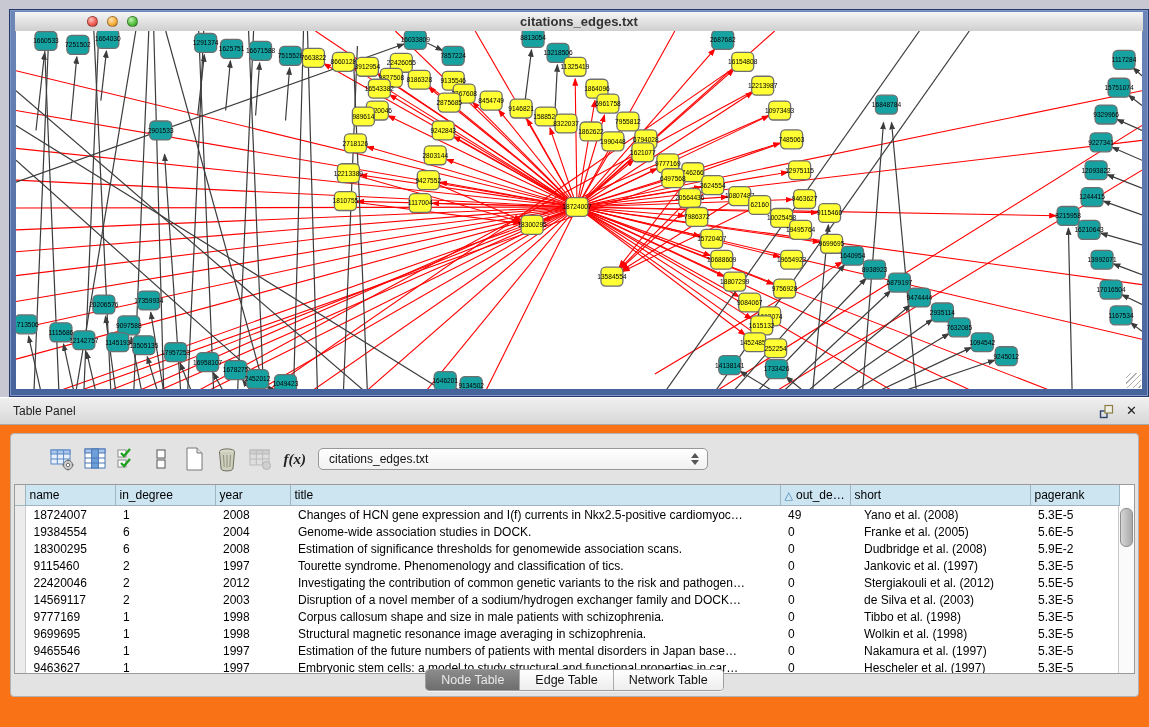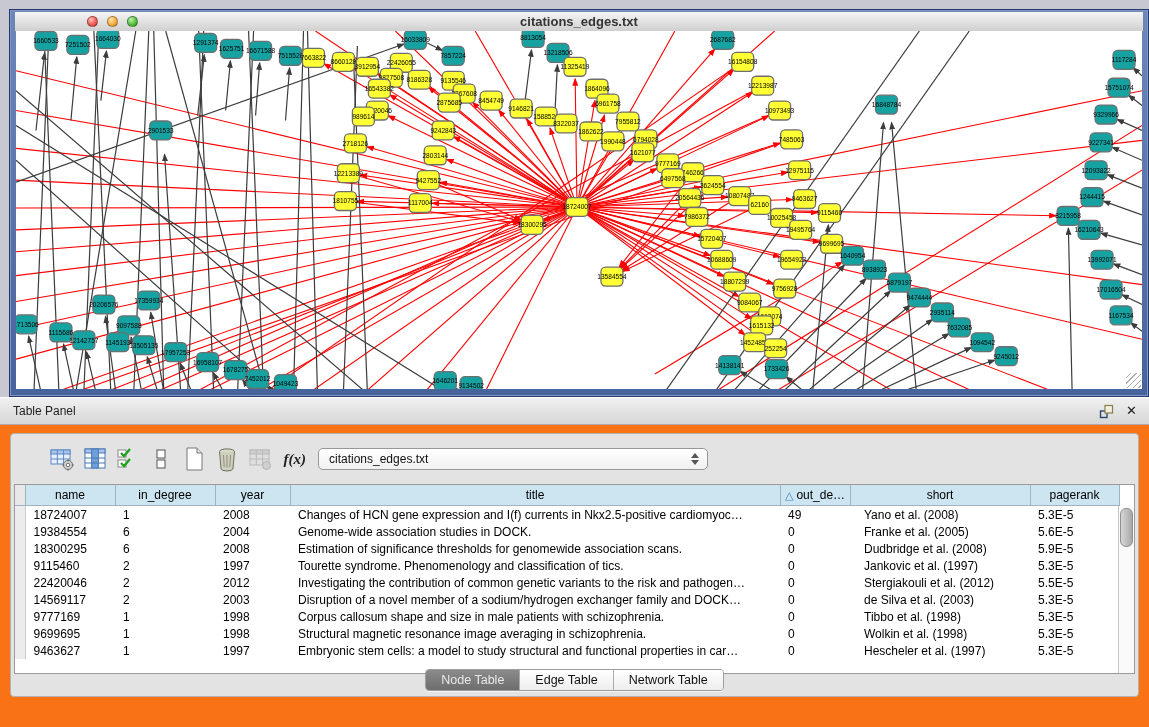--- a/index.html
+++ b/index.html
@@ -44,21 +44,21 @@
     font-size:12px;color:#111;line-height:20px;padding-left:10px;}
   .combo .stepper{position:absolute;right:8px;top:4px;display:flex;flex-direction:column;gap:2px;}
   .combo .stepper i{display:block;width:0;height:0;border-left:4px solid transparent;border-right:4px solid transparent;}
   .combo .stepper i.up{border-bottom:5px solid #555;}
   .combo .stepper i.dn{border-top:5px solid #555;}
 
   .table-wrap{position:absolute;left:3px;right:3px;top:50px;height:188px;background:#fff;
     border:1px solid #9b9b9b;overflow:hidden;}
   table.grid{border-collapse:collapse;table-layout:fixed;width:1104px;font-size:12px;color:#000;}
   table.grid th{height:20px;background:#cde5f1;border:1px solid #9fb4bf;border-top:none;
-    font-weight:normal;text-align:center;overflow:hidden;white-space:nowrap;padding:0 4px;}
+    font-weight:normal;text-align:left;overflow:hidden;white-space:nowrap;padding:0 4px;}
   table.grid th:first-child{background:#e8e8e8;border-left:none;}
   table.grid td{height:17px;padding:0 4px 0 8px;white-space:nowrap;overflow:hidden;border:none;}
   table.grid td.strip{background:#ececec;border-right:1px solid #cccccc;padding:0;}
   .sort-tri{color:#3f7fb7;font-family:"DejaVu Sans",sans-serif;font-size:11px;margin-right:3px;}
   .vscroll{position:absolute;top:21px;right:0;bottom:0;width:15px;background:#fafafa;border-left:1px solid #c8c8c8;}
   .vthumb{position:absolute;left:1px;top:2px;width:11px;height:37px;border-radius:6px;
     border:1px solid #8e8e8e;background:linear-gradient(90deg,#d6d6d6,#a8a8a8);}
 
   .tabs{position:absolute;left:0;right:0;bottom:5px;display:flex;justify-content:center;}
   .seg{display:flex;border:1px solid #9e9e9e;border-radius:4px;overflow:hidden;
@@ -861,21 +861,21 @@
               <td>5.6E-5</td>
             </tr>
             <tr>
               <td class="strip"></td>
               <td>18300295</td>
               <td>6</td>
               <td>2008</td>
               <td>Estimation of significance thresholds for genomewide association scans.</td>
               <td>0</td>
               <td style="padding-left: 14px;">Dudbridge et al. (2008)</td>
-              <td>5.9E-5</td>
+              <td>5.9E-2</td>
             </tr>
             <tr>
               <td class="strip"></td>
               <td>9115460</td>
               <td>2</td>
               <td>1997</td>
               <td>Tourette syndrome. Phenomenology and classification of tics.</td>
               <td>0</td>
               <td style="padding-left: 14px;">Jankovic et al. (1997)</td>
               <td>5.3E-5</td>
@@ -915,20 +915,30 @@
               <td>9699695</td>
               <td>1</td>
               <td>1998</td>
               <td>Structural magnetic resonance image averaging in schizophrenia.</td>
               <td>0</td>
               <td style="padding-left: 14px;">Wolkin et al. (1998)</td>
               <td>5.3E-5</td>
             </tr>
             <tr>
               <td class="strip"></td>
+              <td>9465546</td>
+              <td>1</td>
+              <td>1997</td>
+              <td>Estimation of the future numbers of patients with mental disorders in Japan base…</td>
+              <td>0</td>
+              <td style="padding-left: 14px;">Nakamura et al. (1997)</td>
+              <td>5.3E-5</td>
+            </tr>
+            <tr>
+              <td class="strip"></td>
               <td>9463627</td>
               <td>1</td>
               <td>1997</td>
               <td>Embryonic stem cells: a model to study structural and functional properties in car…</td>
               <td>0</td>
               <td style="padding-left: 14px;">Hescheler et al. (1997)</td>
               <td>5.3E-5</td>
             </tr>
           </tbody>
       </table>

